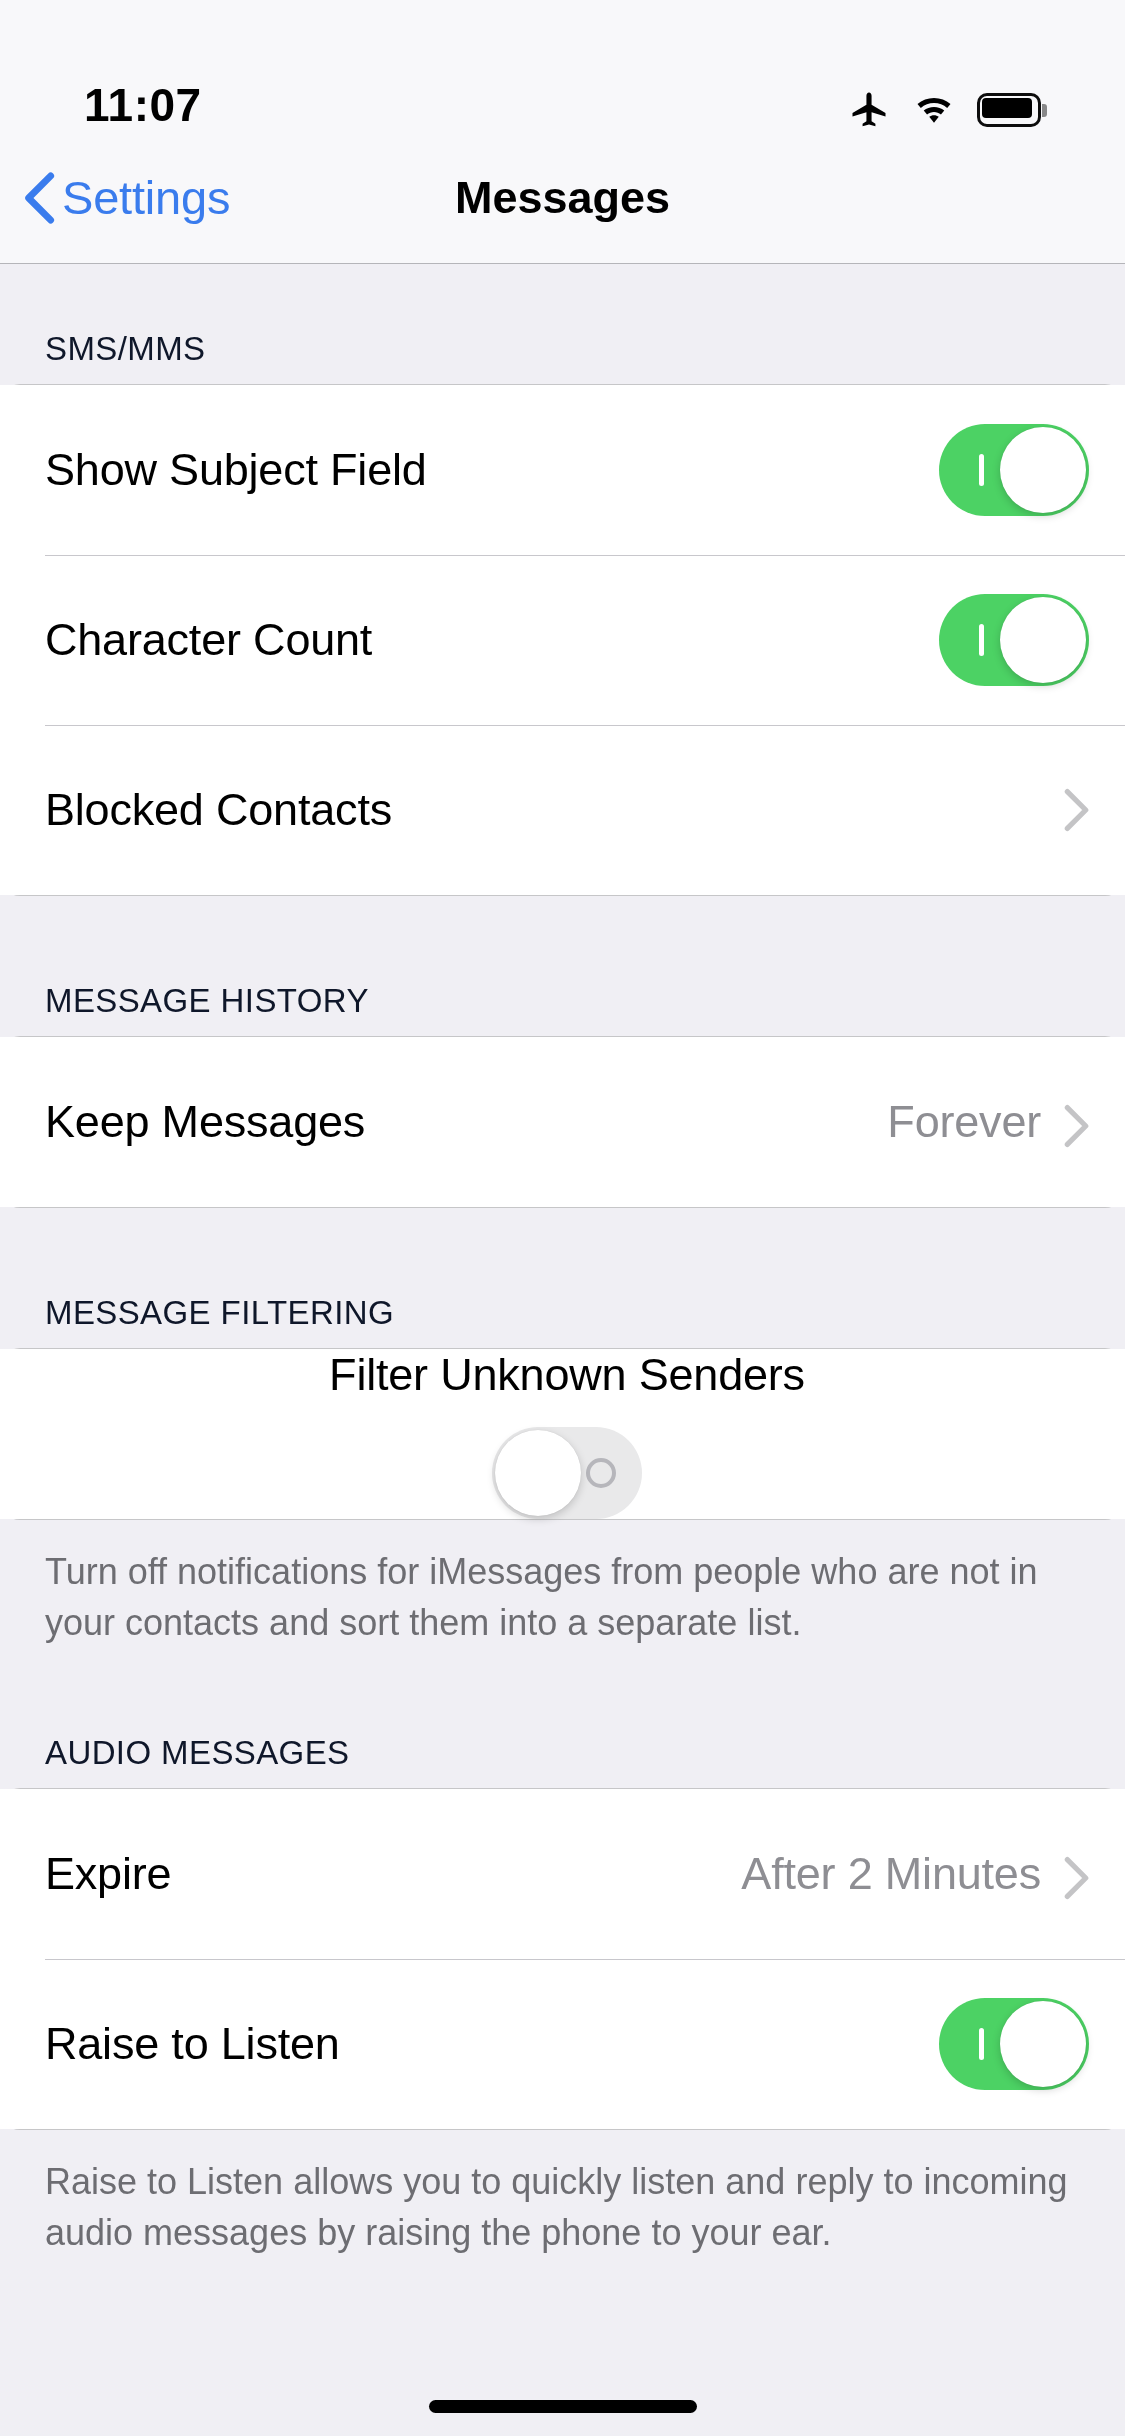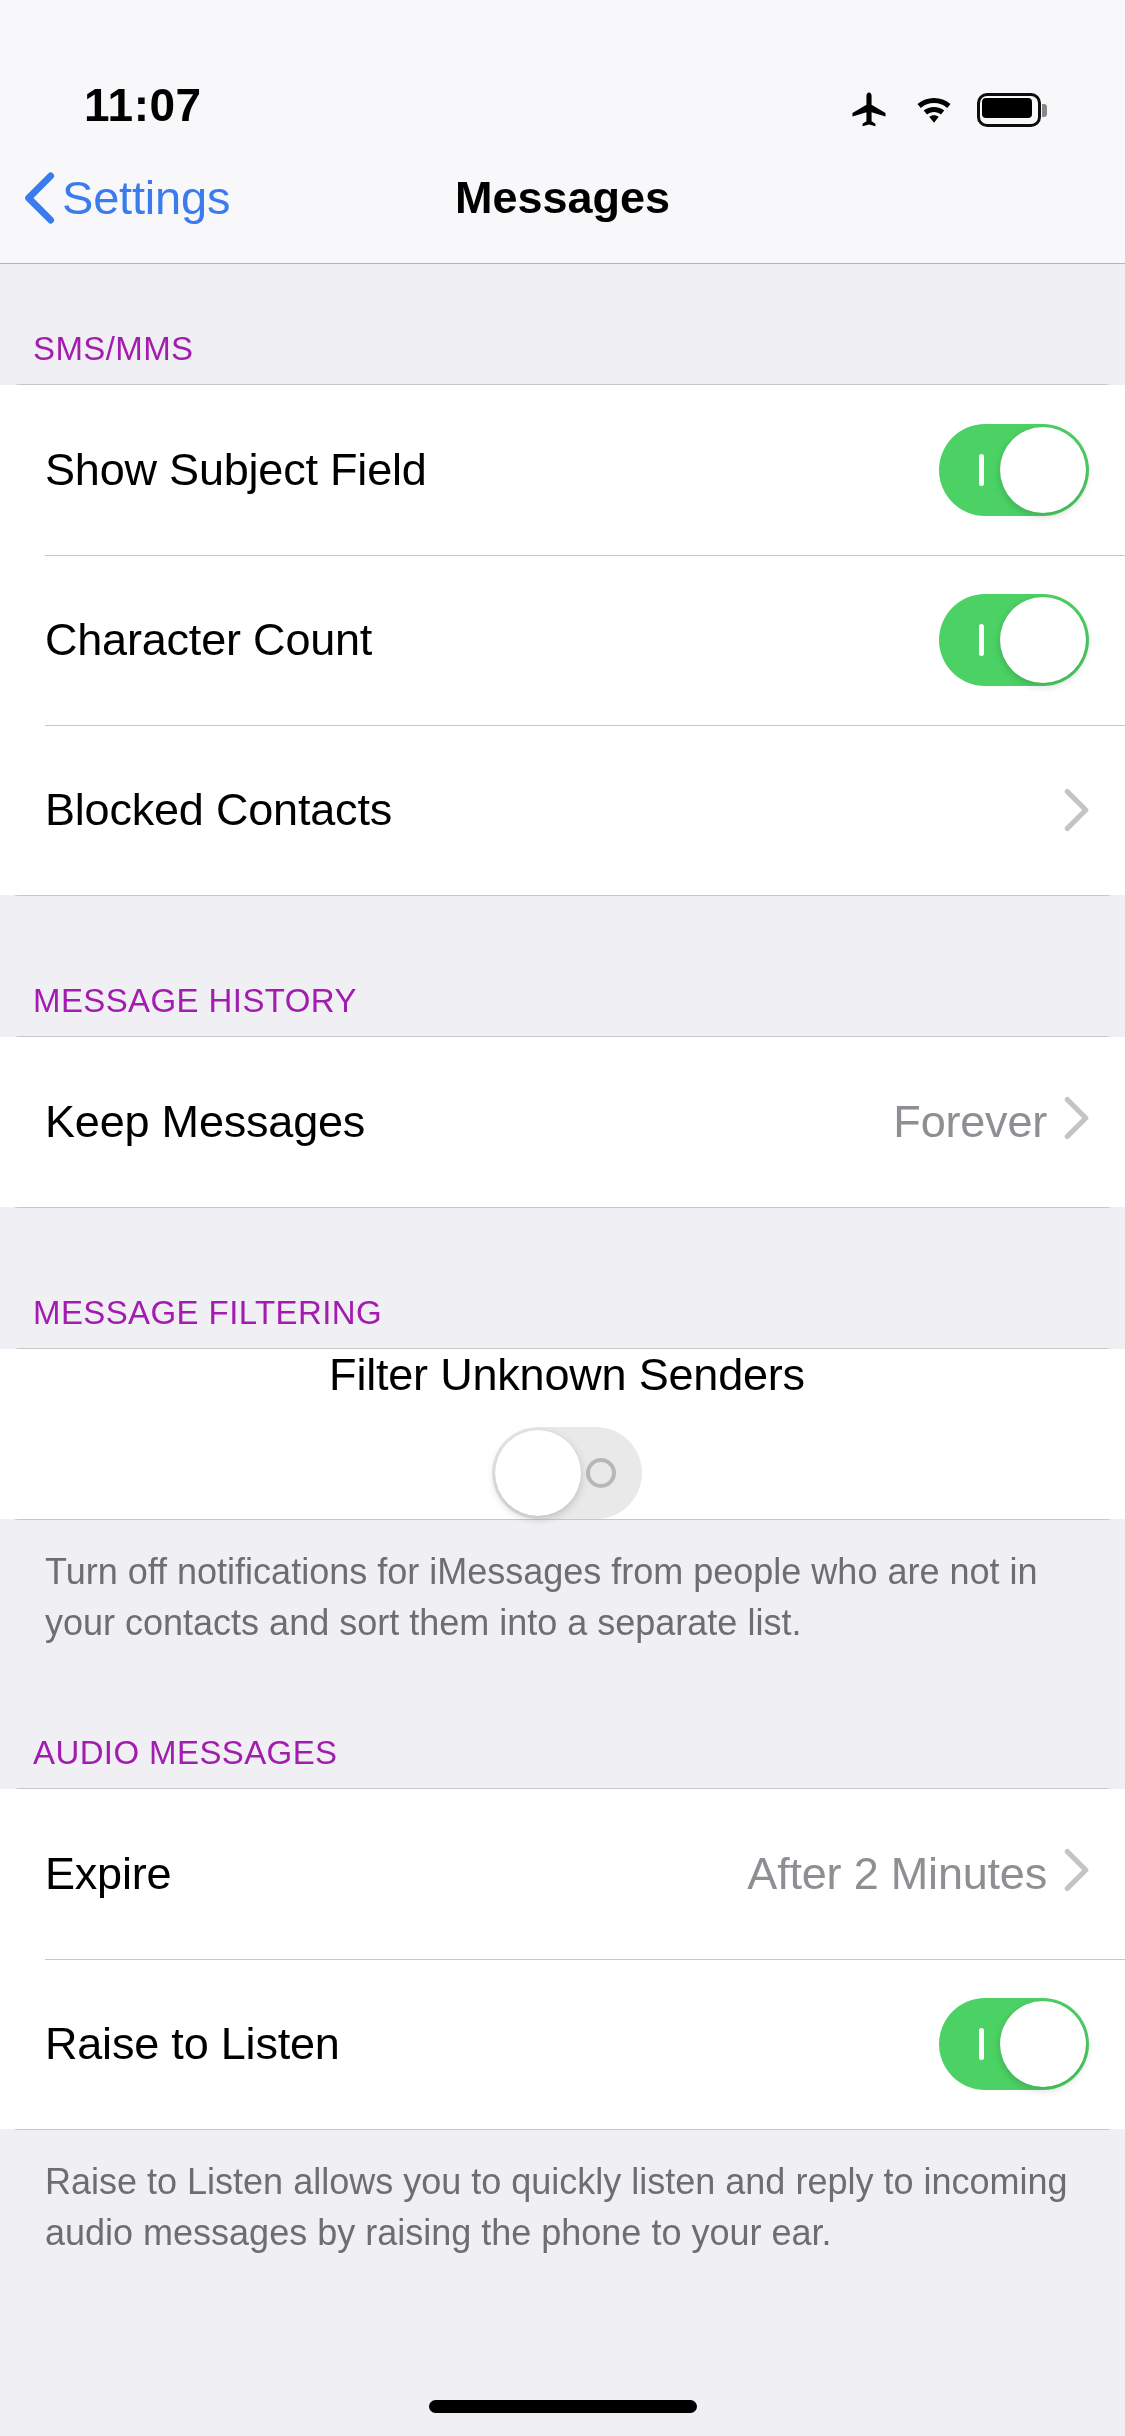--- a/index.html
+++ b/index.html
@@ -48,40 +48,40 @@
   }
   .chev-back { width:34px; height:52px; display:block; }
   .nav-back-label { font-size:47px; color:#3a7ced; letter-spacing:-0.2px; }
   .nav-title {
     position:absolute; left:0; right:0; text-align:center;
     font-size:45px; font-weight:bold; color:#000; pointer-events:none;
   }
 
   
   .section-header {
-    font-size:33px; color:#a21caf; letter-spacing:0.4px;
-    padding:0 0 16px 33px;
+    font-size:33px; color:#0f172a; letter-spacing:0.4px;
+    padding:0 0 16px 45px;
     display:flex; align-items:flex-end;
     background:#f0eff4;
   }
   .gap { background:#f0eff4; }
 
   .group { background:#fff; border-top:1px solid #c6c6c8; border-bottom:1px solid #c6c6c8;border-radius:20px; }
 
   .row {
     position:relative; height:auto;
     display:flex; align-items:center; justify-content:space-between;
     padding:0 36px 0 45px; background:#fff;
   }
   .row + .row::before {
     content:""; position:absolute; left:45px; right:0; top:0;
     height:1px; background:#c8c7cc;
   }
   .row-label { font-size:45px; color:#000; letter-spacing:-0.2px; }
-  .row-right { display:flex; align-items:flex-start; gap:16px; }
+  .row-right { display:flex; align-items:flex-end; gap:22px; }
   .row-value { font-size:45px; color:#8e8e93; letter-spacing:-0.2px; }
   .chev-right { width:26px; height:44px; display:block; }
 
   
   .toggle {
     position:relative; width:150px; height:92px;
     border-radius:46px; flex:none;
   }
   .toggle.on  { background:#4cd264; }
   .toggle.off { background:#e9e9ea; }

